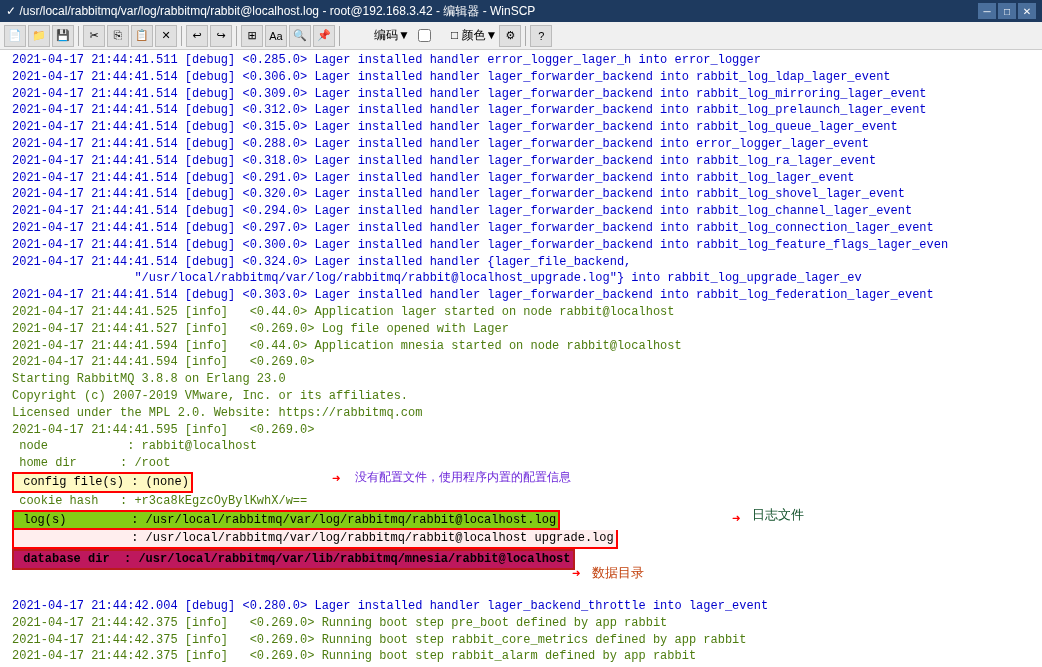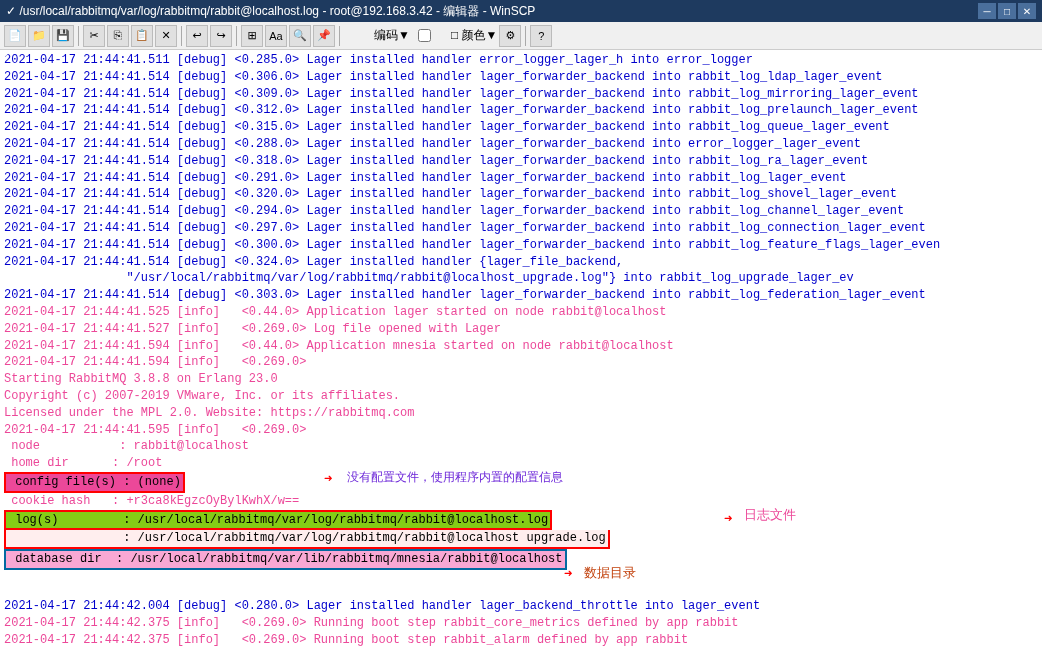--- a/index.html
+++ b/index.html
@@ -79,32 +79,32 @@
     .toolbar-checkbox {
       margin: 0 2px;
     }
 
     
     .content {
       background: #fff;
       overflow: hidden;
       height: calc(667px - 22px - 28px);
       position: relative;
-      padding: 2px 4px;
+      padding: 2px 12px;
       border-radius: 20px;
     }
 
     .log-line {
       white-space: nowrap;
       line-height: 1.4;
       font-size: 12px;
     }
 
     .text-blue { color: #0000cc; }
-    .text-black { color: #ec4899; }
+    .text-black { color: #4d7c0f; }
 
     .log-container {
       position: relative;
     }
   </style>
 </head>
 <body>
 
 <div class="title-bar">
   <span class="title-bar-text">✓ /usr/local/rabbitmq/var/log/rabbitmq/rabbit@localhost.log - root@192.168.3.42 - 编辑器 - WinSCP</span>
@@ -166,43 +166,44 @@
     <div class="log-line text-black">2021-04-17  21:44:41.594  [info]&nbsp;&nbsp; &lt;0.44.0&gt;  Application  mnesia  started  on  node  rabbit@localhost</div>
     <div class="log-line text-black">2021-04-17  21:44:41.594  [info]&nbsp;&nbsp; &lt;0.269.0&gt;</div>
     <div class="log-line text-black">Starting  RabbitMQ  3.8.8  on  Erlang  23.0</div>
     <div class="log-line text-black">Copyright  (c)  2007-2019  VMware,  Inc.  or  its  affiliates.</div>
     <div class="log-line text-black">Licensed  under  the  MPL  2.0.  Website:  https://rabbitmq.com</div>
     <div class="log-line text-black">2021-04-17  21:44:41.595  [info]&nbsp;&nbsp; &lt;0.269.0&gt;</div>
     <div class="log-line text-black">&nbsp;node&nbsp;&nbsp;&nbsp;&nbsp;&nbsp;&nbsp;&nbsp;&nbsp;&nbsp;&nbsp;&nbsp;:  rabbit@localhost</div>
     <div class="log-line text-black">&nbsp;home  dir&nbsp;&nbsp;&nbsp;&nbsp;&nbsp;&nbsp;:  /root</div>
 
     <div class="log-line" style="position:relative;">
-      <span style="background:#ec4899; display:inline-block; border: 2px solid red; padding: 0 2px;">&nbsp;config  file(s)  :  (none)</span>
+      <span style="background:#fef9c3; display:inline-block; border: 2px solid red; padding: 0 2px;">&nbsp;config  file(s)  :  (none)</span>
       
       <span style="position:absolute; left: 320px; top: -2px; color: red; font-size: 14px;">➜</span>
       <span style="position:absolute; left: 343px; top: -3px; color: #6d28d9; font-family: 'SimSun', serif; font-size: 12px;">没有配置文件，使用程序内置的配置信息</span>
     </div>
 
     <div class="log-line text-black">&nbsp;cookie  hash&nbsp;&nbsp;&nbsp;:  +r3ca8kEgzcOyBylKwhX/w==</div>
 
     <div class="log-line" style="position:relative;">
       <span style="border: 2px solid red; background:#84cc16; display:inline-block; padding: 0 2px;">&nbsp;log(s)&nbsp;&nbsp;&nbsp;&nbsp;&nbsp;&nbsp;&nbsp;&nbsp;&nbsp;:  /usr/local/rabbitmq/var/log/rabbitmq/rabbit@localhost.log</span>
     </div>
     <div class="log-line" style="position:relative;">
       <span style="border: 2px solid red; border-top: none; background:#ffeeee; display:inline-block; padding: 0 2px;">&nbsp;&nbsp;&nbsp;&nbsp;&nbsp;&nbsp;&nbsp;&nbsp;&nbsp;&nbsp;&nbsp;&nbsp;&nbsp;&nbsp;&nbsp;&nbsp;:  /usr/local/rabbitmq/var/log/rabbitmq/rabbit@localhost  upgrade.log</span>
       
       <span style="position:absolute; left: 720px; top: -20px; color: red; font-size: 14px;">➜</span>
-      <span style="position:absolute; left: 740px; top: -24px; color: #ec4899; font-family: 'SimSun', serif; font-size: 13px;">日志文件</span>
-    </div>
-
-    <div class="log-line" style="position:relative;">
-      <span style="border: 2px solid #0369a1; background:#f9a8d4; display:inline-block; padding: 0 2px;">&nbsp;database  dir&nbsp;&nbsp;:  /usr/local/rabbitmq/var/lib/rabbitmq/mnesia/rabbit@localhost</span>
+      <span style="position:absolute; left: 740px; top: -24px; color: #14532d; font-family: 'SimSun', serif; font-size: 13px;">日志文件</span>
+    </div>
+
+    <div class="log-line" style="position:relative;">
+      <span style="border: 2px solid #b91c1c; background:#be185d; display:inline-block; padding: 0 2px; font-weight: bold;">&nbsp;database  dir&nbsp;&nbsp;:  /usr/local/rabbitmq/var/lib/rabbitmq/mnesia/rabbit@localhost</span>
       
       <span style="position:absolute; left: 560px; top: 16px; color: red; font-size: 14px;">➜</span>
       <span style="position:absolute; left: 580px; top: 15px; color: #c2410c; font-family: 'SimSun', serif; font-size: 13px;">数据目录</span>
     </div>
 
     <div class="log-line text-blue" style="margin-top: 28px;">2021-04-17  21:44:42.004  [debug]  &lt;0.280.0&gt;  Lager  installed  handler  lager_backend_throttle  into  lager_event</div>
+    <div class="log-line text-black">2021-04-17  21:44:42.375  [info]&nbsp;&nbsp; &lt;0.269.0&gt;  Running  boot  step  pre_boot  defined  by  app  rabbit</div>
     <div class="log-line text-black">2021-04-17  21:44:42.375  [info]&nbsp;&nbsp; &lt;0.269.0&gt;  Running  boot  step  rabbit_core_metrics  defined  by  app  rabbit</div>
     <div class="log-line text-black">2021-04-17  21:44:42.375  [info]&nbsp;&nbsp; &lt;0.269.0&gt;  Running  boot  step  rabbit_alarm  defined  by  app  rabbit</div>
 
   </div>
 </div>
 
 </body></html>

